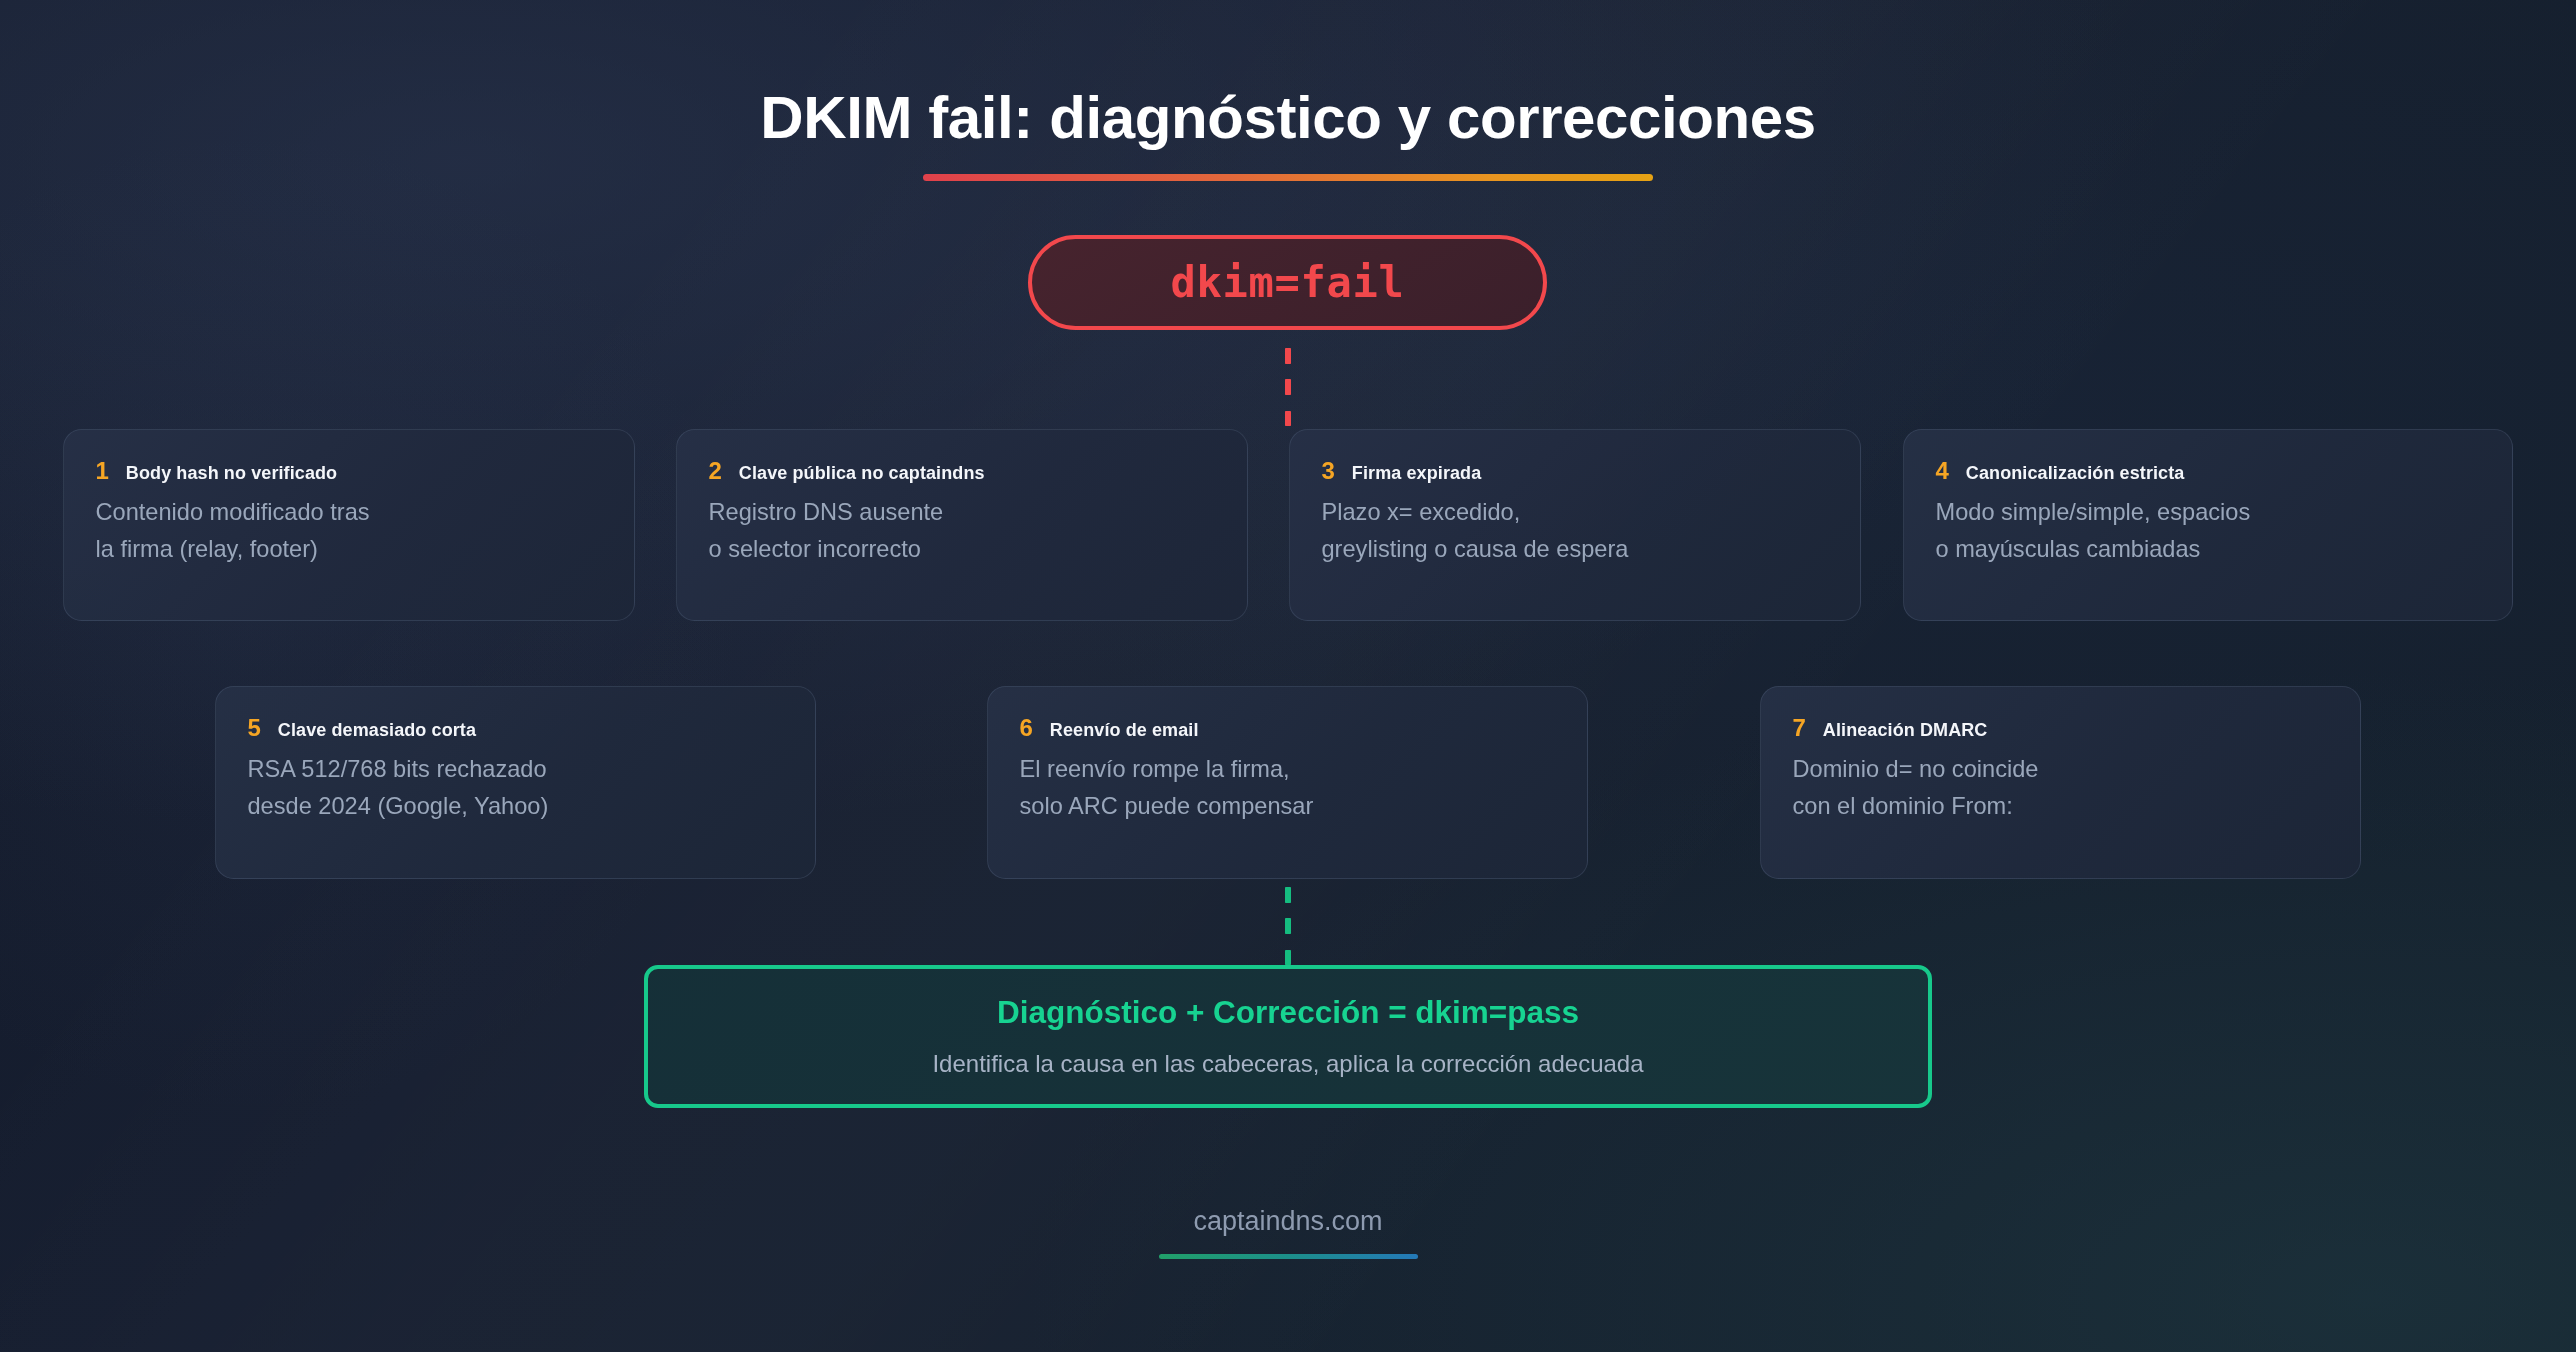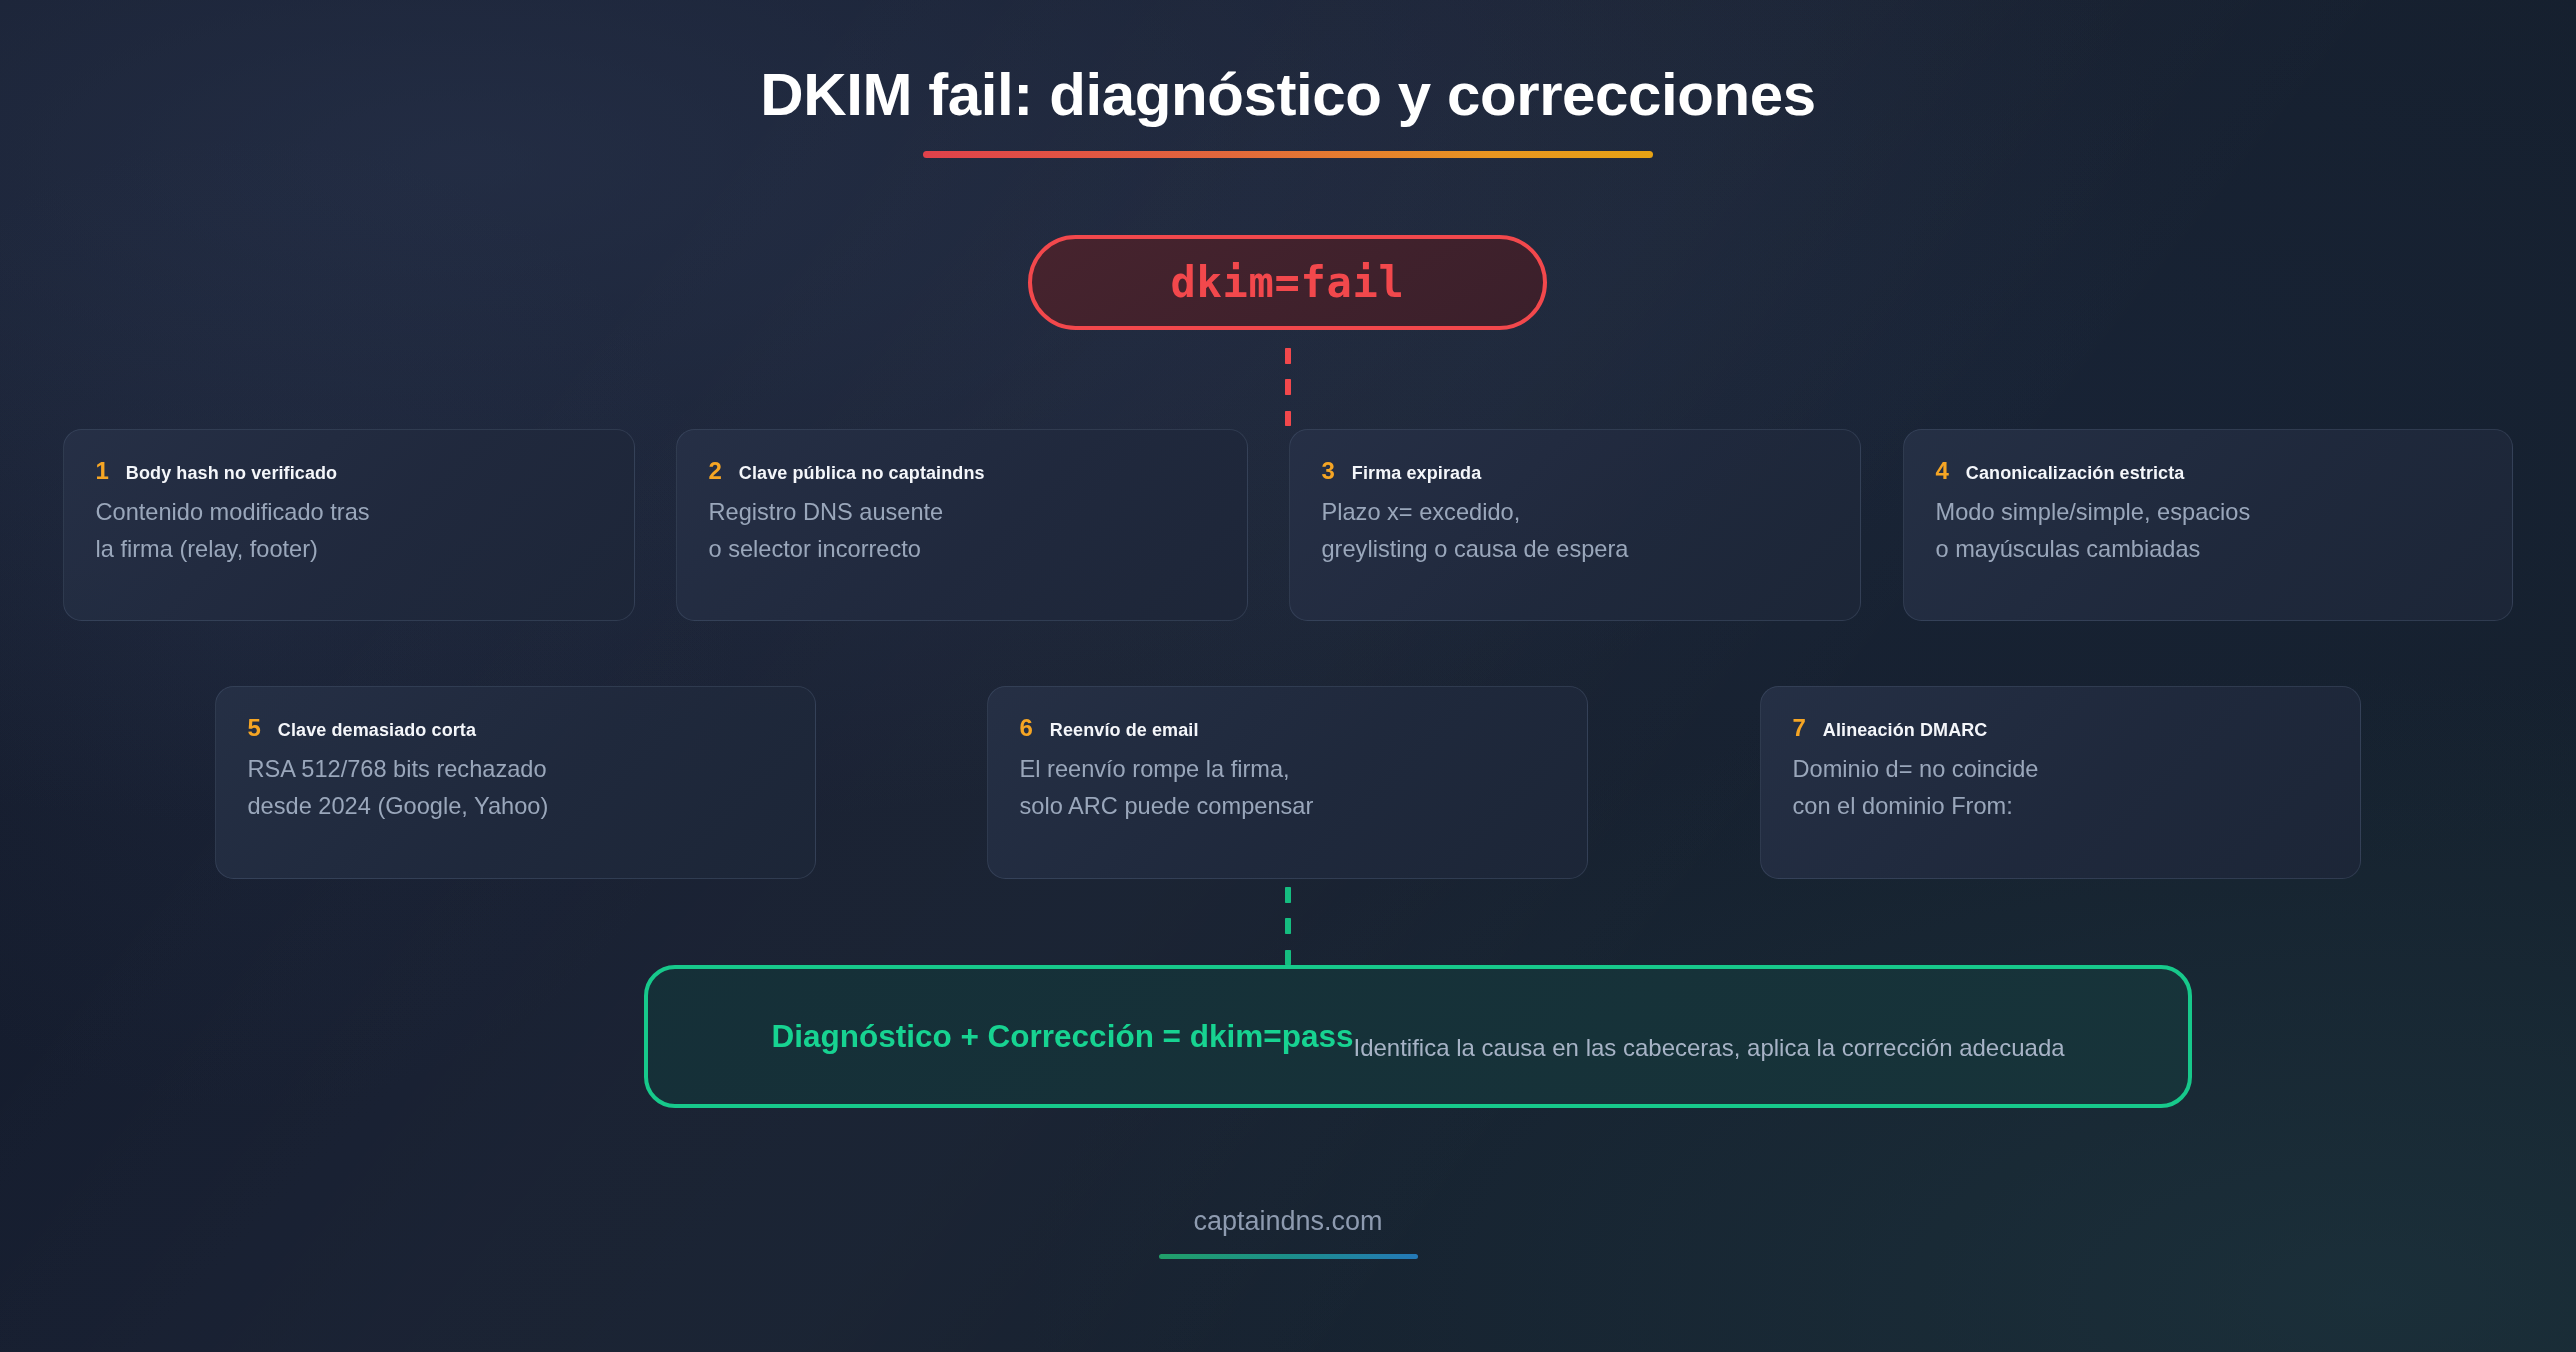--- a/index.html
+++ b/index.html
@@ -45,21 +45,21 @@
     left: -286px; top: 86px;
     width: 1073px; height: 1073px;
     border-radius: 50%;
     background: radial-gradient(circle, rgba(70,85,120,0.10) 0%, rgba(70,85,120,0.0) 65%);
     pointer-events: none;
   }
 
   
   .title-wrap {
     position: absolute;
-    left: 0; top: 65px;
+    left: 0; top: 88px;
     width: 2576px;
     text-align: center;
     z-index: 3;
   }
   .page-title {
     font-size: 60px;
     font-weight: 700;
     color: #ffffff;
     letter-spacing: -0.4px;
     line-height: 1.0;
@@ -145,27 +145,27 @@
     font-size: 23.6px;
     line-height: 1.56;
     color: #9aa7bb;
     white-space: pre-line;
   }
 
   
   .result-box {
     position: absolute;
     left: 644px; top: 965px;
-    width: 1548px; height: 143px;
+    width: 1288px; height: 143px;
     box-sizing: border-box;
     border: 4.3px solid #17c98b;
-    border-radius: 31px;
+    border-radius: 14px;
     background: linear-gradient(140deg, rgba(21,48,56,0.97) 0%, rgba(23,52,58,0.97) 100%);
     display: flex;
-    flex-direction: row;
+    flex-direction: column;
     align-items: center;
     justify-content: center;
     z-index: 4;
   }
   .result-title {
     font-size: 31.5px;
     font-weight: 700;
     color: #17d391;
     line-height: 1;
   }

